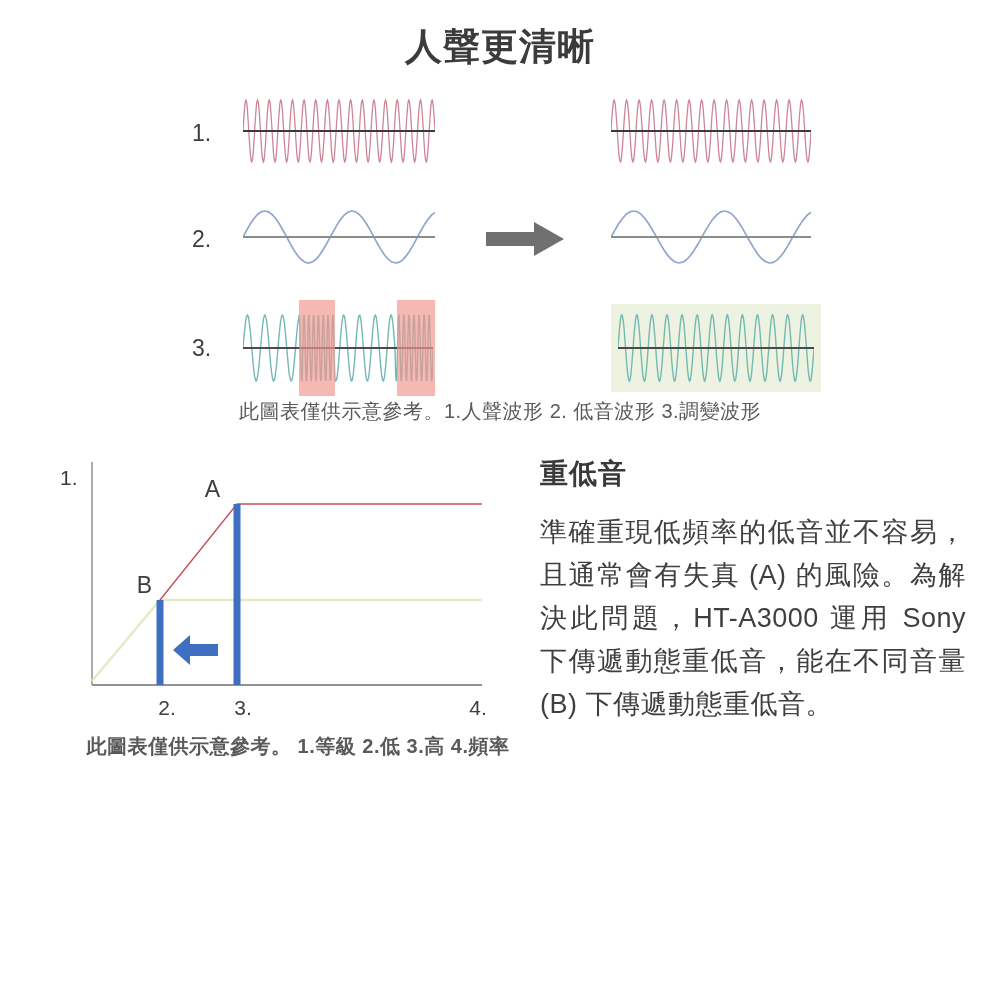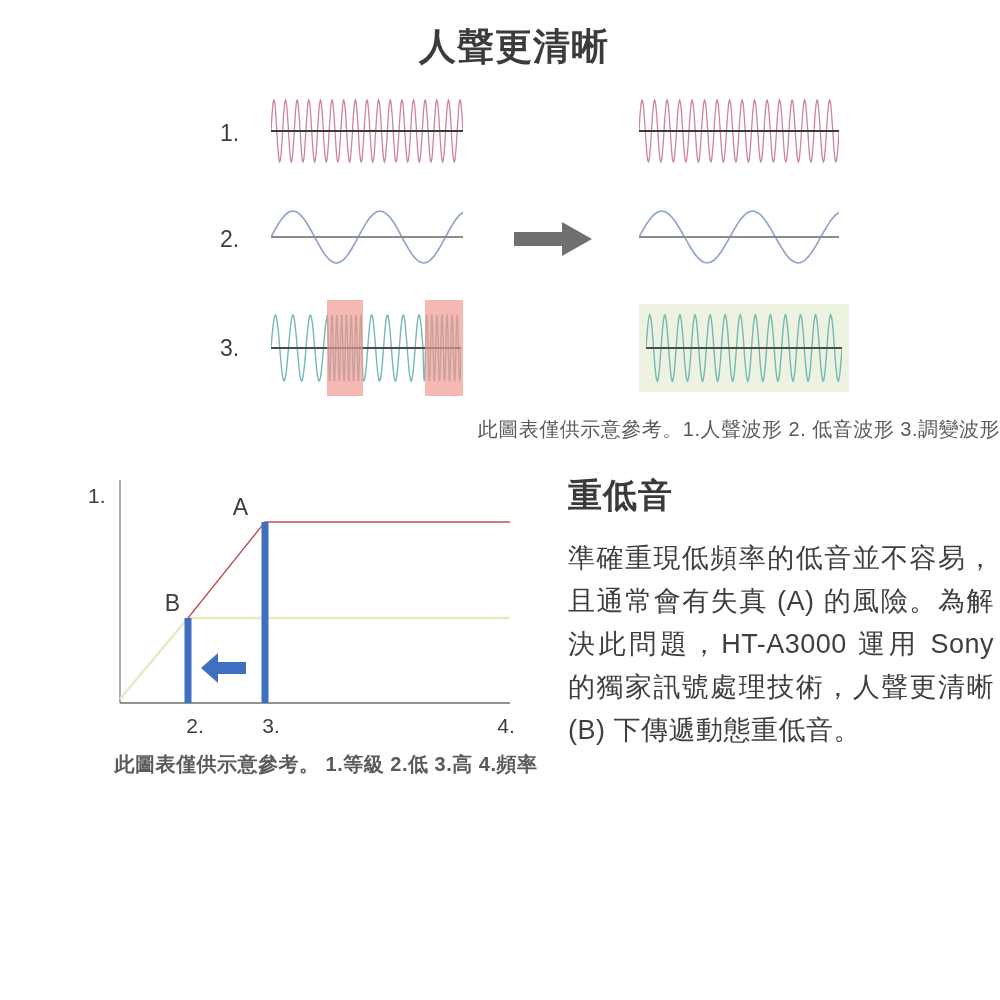--- a/index.html
+++ b/index.html
@@ -1,56 +1,56 @@
 <!DOCTYPE html>
 <html style="--text: #3f3f3f; --caption: #5a5a5a; --voice_wave: #cf8598; --bass_wave: #92a5cb; --mod_wave: #74b9b3; --highlight_red: #f0968e; --corrected_green_bg: #edf3e0; --dark_line: #3a3a3a; --gray_line: #8c8c8c; --mid_line: #4a4a4a; --big_arrow_gray: #6f7072; --chart_blue: #3f6fc1; --chart_red: #c05058; --chart_green: #e3ebc4;"><head>
 <meta charset="utf-8">
 <style>
   * { margin:0; padding:0; box-sizing:border-box; }
   html,body { width:1000px; background:#ffffff; font-family:"Liberation Sans","DejaVu Sans",sans-serif; }
   body { height:1000px; overflow:hidden; color:var(--text); }
 
-  .page { padding-top:22px;padding-left:28px; }
+  .page { padding-top:22px; }
 
   
   .title { text-align:center; font-size:37px; font-weight:700; color:#3b3b3b; letter-spacing:1px; }
   .intro-body { margin-top:16px; padding:0 54px; font-size:28px; line-height:46px;
                 text-align:justify; color:var(--text); letter-spacing:.5px; }
 
   
   .wave-figure { margin-top:24px; }
   .wave-grid { display:grid; grid-template-columns:55px 196px 172px 212px; margin-left:188px; align-items:center; }
   .wave-label { font-size:23px; color:#3d3d3d; padding-left:4px; }
   .wave-cell { position:relative; }
   .row-gap-a { height:36px; }
   .row-gap-b { height:26px; }
   .mod-wrap { position:relative; width:196px; height:100px; display:flex; align-items:center; }
   .hl-box { position:absolute; top:2px; height:96px; background:var(--highlight_red); opacity:.68; }
   .hl-1 { left:56px; width:36px; }
   .hl-2 { left:154px; width:38px; }
   .green-box { background:var(--corrected_green_bg); padding:8px 7px; width:210px; height:88px;
                display:flex; align-items:center; }
   .arrow-cell { display:flex; justify-content:center; align-items:center; }
-  .wave-caption { margin-top:18px; text-align:right; font-size:20px; color:var(--caption); letter-spacing:.5px; }
+  .wave-caption { text-align:center; font-size:20px; color:var(--caption); letter-spacing:.5px; }
 
   
   .bottom { display:flex; margin-top:26px; }
   .chart-col { margin-left:52px; width:462px; }
   .chart-svg text { font-size:21px; fill:#3d3d3d; }
   .chart-svg .pt-label { font-size:23px; }
   .axis { stroke:#6e6e6e; stroke-width:1.6; }
   .y-axis { stroke:#8a8a8a; stroke-width:1.4; }
   .c-red { stroke:var(--chart_red); stroke-width:1.4; fill:none; }
   .c-green { stroke:var(--chart_green); stroke-width:2.4; fill:none; }
   .c-blue { fill:var(--chart_blue); }
   .chart-caption { margin-top:6px; text-align:center; padding-left:30px; font-size:20px;
                    color:var(--caption); letter-spacing:.5px;font-weight:bold; }
 
   .text-col { margin-left:26px; width:432px; padding-top:4px; padding-right:6px; }
-  .bass-heading { font-size:34px; font-weight:700; color:#3a3a3a; letter-spacing:1px; }
+  .bass-heading { font-size:28px; font-weight:700; color:#3a3a3a; letter-spacing:1px; }
   .bass-body { margin-top:18px; font-size:27px; line-height:43px; text-align:justify;
                color:var(--text); letter-spacing:.5px; }
 </style>
 </head>
 <body>
 
 <div class="page">
 
   <h1 class="title">人聲更清晰</h1>
 
@@ -141,17 +141,17 @@
         <text class="pt-label" x="100" y="142" text-anchor="end">B</text>
         <text x="115" y="264" text-anchor="middle">2.</text>
         <text x="191" y="264" text-anchor="middle">3.</text>
         <text x="426" y="264" text-anchor="middle">4.</text>
       </svg>
       <p class="chart-caption">此圖表僅供示意參考。 1.等級 2.低 3.高 4.頻率</p>
     </div>
 
     <div class="text-col">
       <h2 class="bass-heading">重低音</h2>
-      <p class="bass-body">準確重現低頻率的低音並不容易，且通常會有失真 (A) 的風險。為解決此問題，HT-A3000 運用 Sony 的獨家訊號處理技術，人聲更清晰 (B) 下傳遞動態重低音。</p>
+      <p class="bass-body">準確重現低頻率的低音並不容易，且通常會有失真 (A) 的風險。為解決此問題，HT-A3000 運用 Sony 下傳遞動態重低音，能在不同音量 (B) 下傳遞動態重低音。</p>
     </div>
 
   </div>
 </div>
 
 </body></html>

